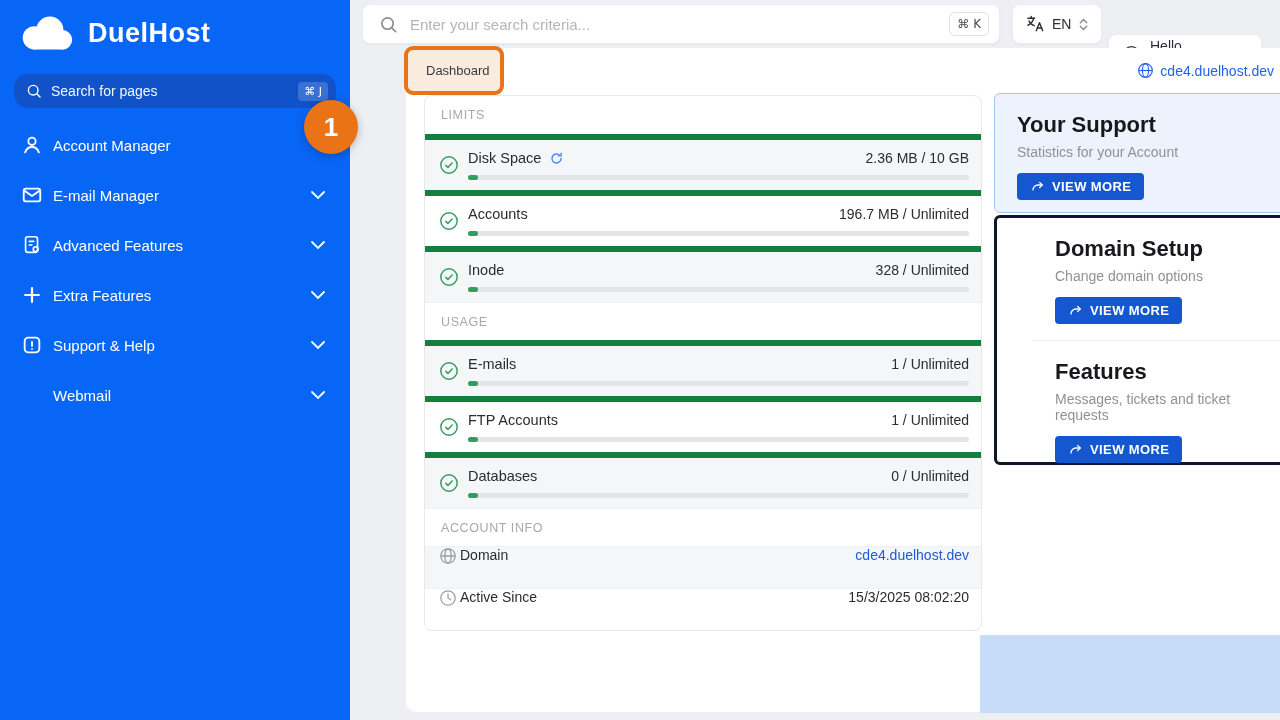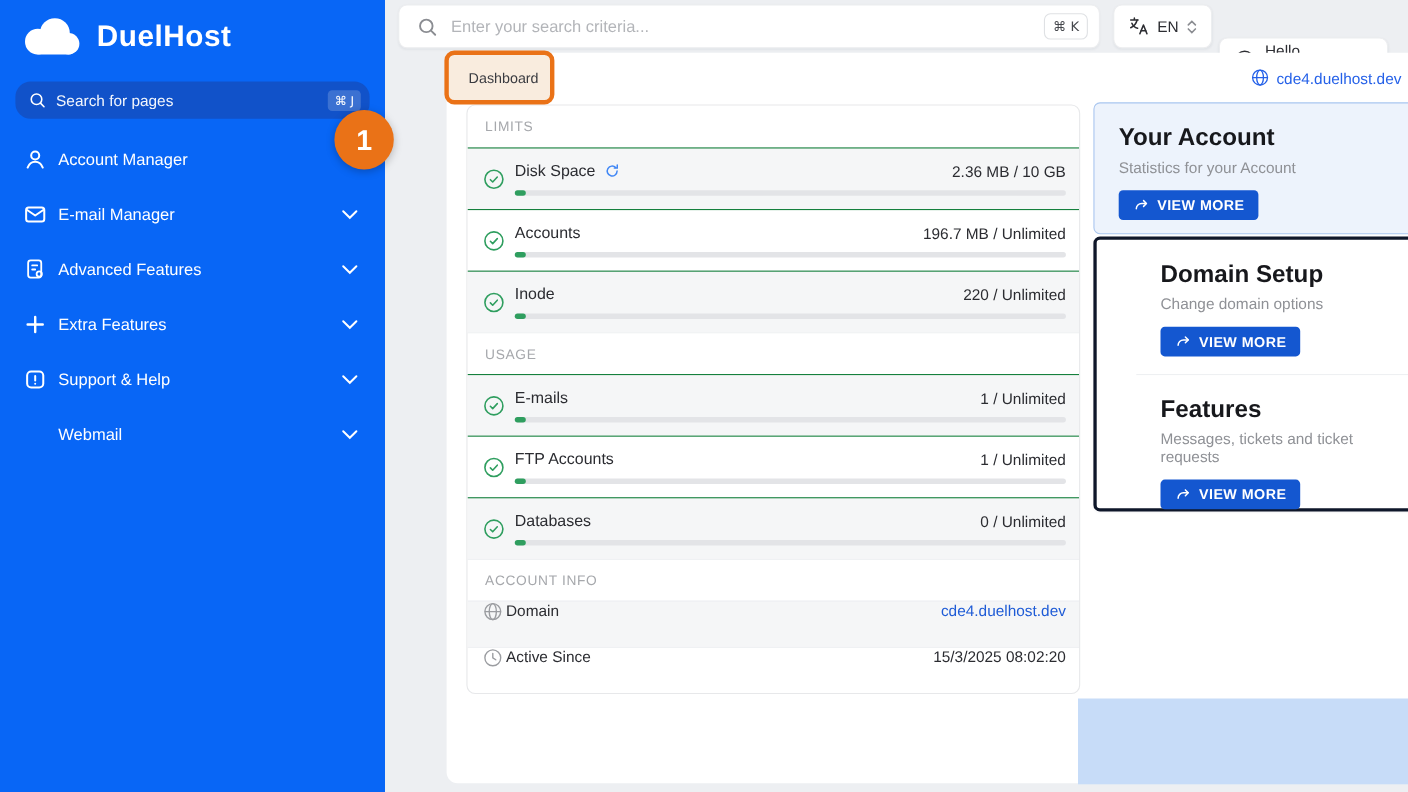--- a/index.html
+++ b/index.html
@@ -87,21 +87,21 @@
     position:absolute; left:18px; top:47px; width:558px;
     border:1px solid #e7e8ea; border-radius:8px; overflow:hidden; background:#fff;
   }
   .thead {
     height:38px; display:flex; align-items:center; padding:0 16px;
     font-size:12.5px; letter-spacing:.6px; color:#a6a8ac; border-top:1px solid #eef0f2;
   }
   .thead:first-child { border-top:none; }
   .srow {
     height:56px; display:flex; align-items:center; gap:9px;
-    padding:0 12px 0 14px; border-top:1px solid #15803d;
+    padding:0 12px 0 14px; border-top:6px solid #15803d;
   }
   .arow {
     height:42px; display:flex; gap:3px;
     padding:0 12px 0 14px; border-top:1px solid #eef0f2; font-size:14px;
   }
   .shade { background:#f5f6f7; }
   .srow-main { flex:1; }
   .srow-top { display:flex; align-items:center; gap:8px; font-size:14.5px; }
   .sval { margin-left:auto; font-size:14px; color:#2b2c31; }
   .bar { height:5px; background:#e3e4e7; border-radius:3px; margin-top:9px; position:relative; }
@@ -368,21 +368,21 @@
     <div class="srow shade">
       <span>
         <svg width="20" height="20" viewBox="0 0 22 22" fill="none" stroke="#2f9e5f" stroke-width="1.6" stroke-linecap="round" stroke-linejoin="round">
           <circle cx="11" cy="11" r="9"></circle>
             <path d="M7.5 11.4l2.3 2.3 4.6-5"></path>
         </svg>
       </span>
       <div class="srow-main">
         <div class="srow-top">
           <span>Inode</span>
-          <span class="sval">220 / Unlimited</span>
+          <span class="sval">328 / Unlimited</span>
         </div>
         <div class="bar">
             <span class="dot"></span>
           </div>
       </div>
     </div>
 
     <div class="thead">
       <span>USAGE</span>
     </div>
@@ -465,21 +465,21 @@
         </svg>
       </span>
       <span>Active Since</span>
       <span class="aval">15/3/2025 08:02:20</span>
     </div>
   </section>
 
   <aside class="cards-col">
 
     <div class="card-account">
-      <div class="card-title">Your Account</div>
+      <div class="card-title">Your Support</div>
       <div class="card-sub">Statistics for your Account</div>
       <button class="vm-btn">
         <span>
           <svg width="15" height="15" viewBox="0 0 20 20" fill="none" stroke="#ffffff" stroke-width="1.8" stroke-linecap="round" stroke-linejoin="round">
             <path d="M4 14.5c0-3.6 2.9-6.5 6.5-6.5H16"></path>
               <path d="M12.8 4.5L16.3 8l-3.5 3.5"></path>
           </svg>
         </span>
         <span>VIEW MORE</span>
       </button>

